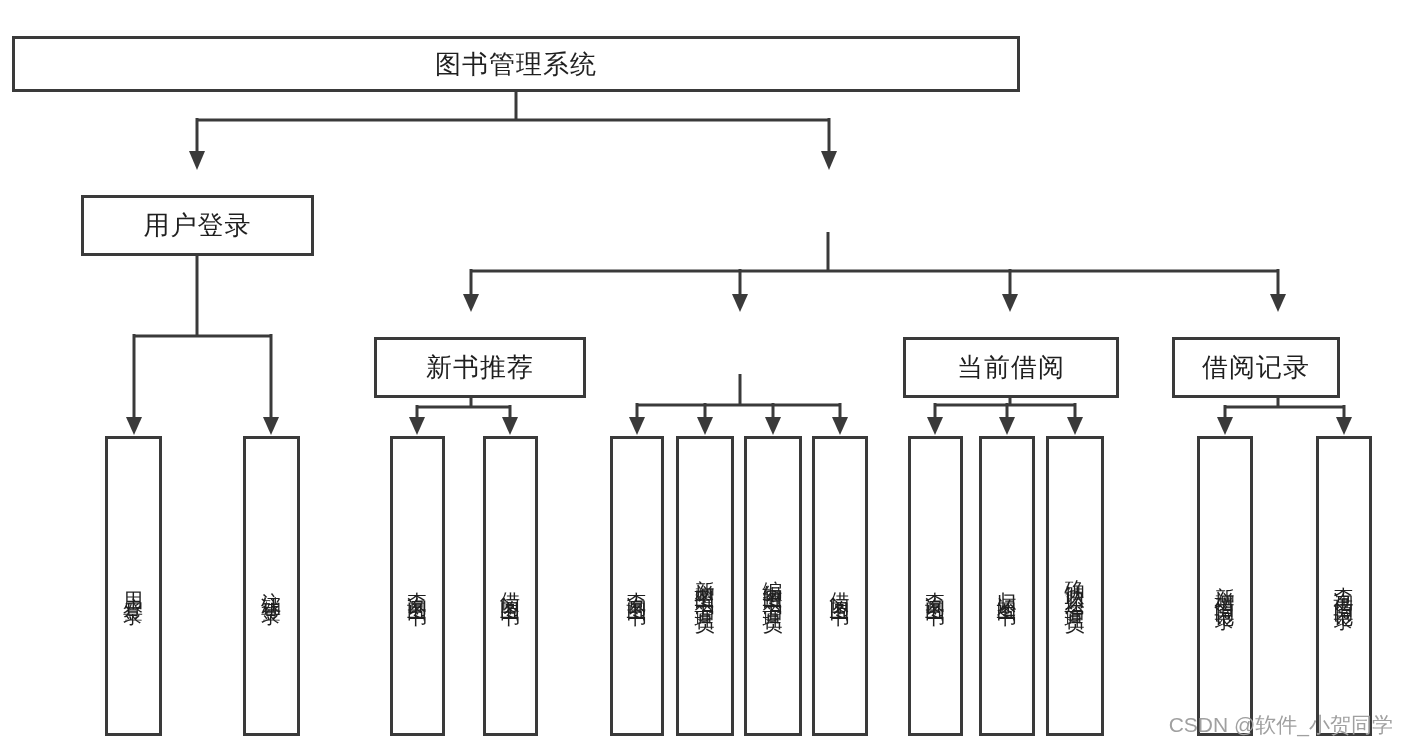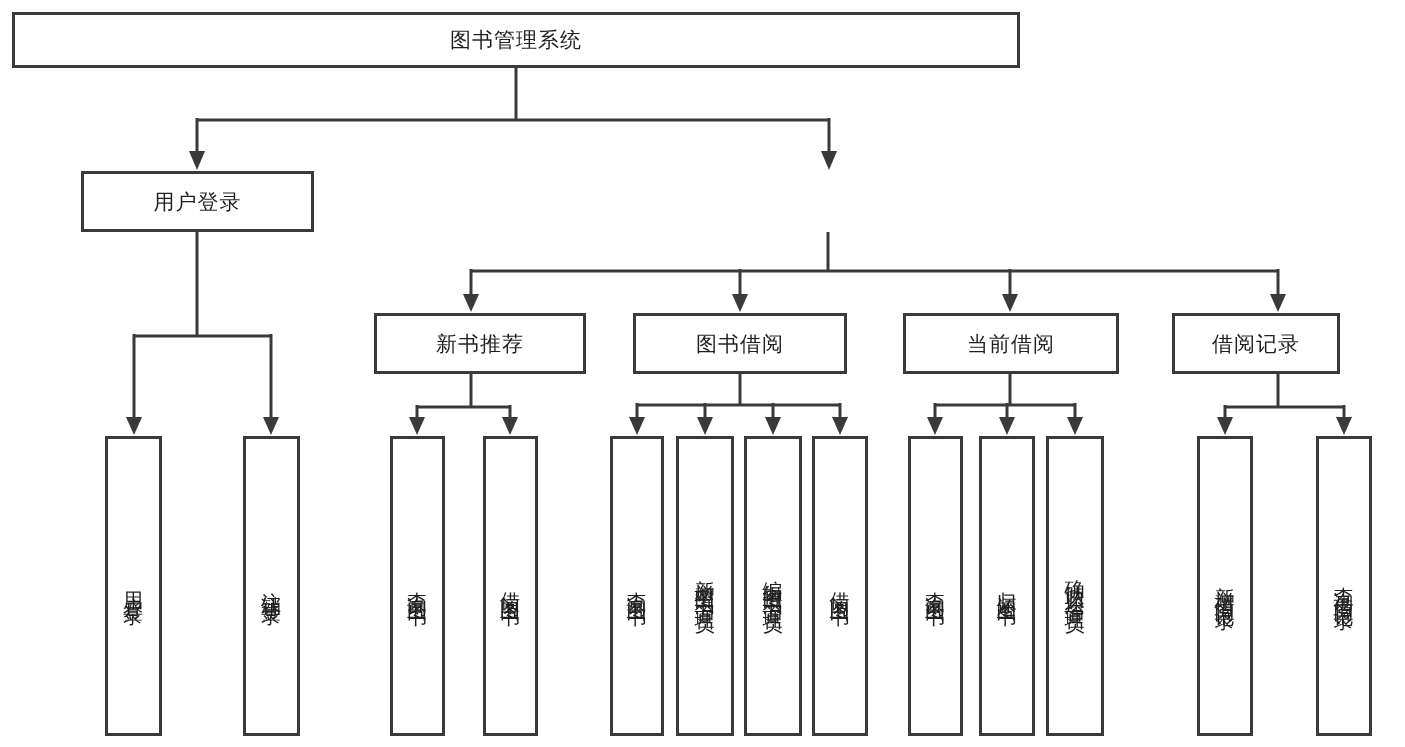--- a/index.html
+++ b/index.html
@@ -38,22 +38,23 @@
     position: absolute;
     box-sizing: border-box;
     border: 3px solid var(--border);
     background: #ffffff;
     color: var(--text);
     display: flex;
     align-items: center;
     justify-content: center;
   }
   .hdr {
-    font-size: 21px;
+    font-size: 26px;
     letter-spacing: 1px;
+    margin-top: 24px;
   }
   .leaf {
     font-size: 20px;
   }
   .vtext {
     writing-mode: vertical-rl;
     text-orientation: mixed;
     letter-spacing: 5px;
     line-height: 1;
   }
@@ -145,21 +146,20 @@
       <line x1="1344" y1="405" x2="1344" y2="418"></line>
       <polygon points="1336,417 1352,417 1344,435"></polygon>
     </g>
   </svg>
 
   <div class="node hdr" style="left:12px;top:12px;width:1008px;height:56px">图书管理系统</div>
 
   <div class="node hdr" style="left:81px;top:171px;width:233px;height:61px">用户登录</div>
 
   <div class="node hdr" style="left:374px;top:313px;width:212px;height:61px">新书推荐</div>
-  <div class="node hdr" style="left:633px;top:313px;width:214px;height:61px">图书借阅</div>
   <div class="node hdr" style="left:903px;top:313px;width:216px;height:61px">当前借阅</div>
   <div class="node hdr" style="left:1172px;top:313px;width:168px;height:61px">借阅记录</div>
 
   <div class="node leaf" style="left:105px;top:436px;width:57px;height:300px">
     <span class="vtext">用户登录</span>
   </div>
   <div class="node leaf" style="left:243px;top:436px;width:57px;height:300px">
     <span class="vtext">注销登录</span>
   </div>
 
@@ -193,13 +193,14 @@
     <span class="vtext">确认归还（管理员）</span>
   </div>
 
   <div class="node leaf" style="left:1197px;top:436px;width:56px;height:300px">
     <span class="vtext">新增借阅记录</span>
   </div>
   <div class="node leaf" style="left:1316px;top:436px;width:56px;height:300px">
     <span class="vtext">查询借阅记录</span>
   </div>
 
+  <div id="watermark">CSDN @软件_小贺同学</div>
 </div>
 
 </body></html>

